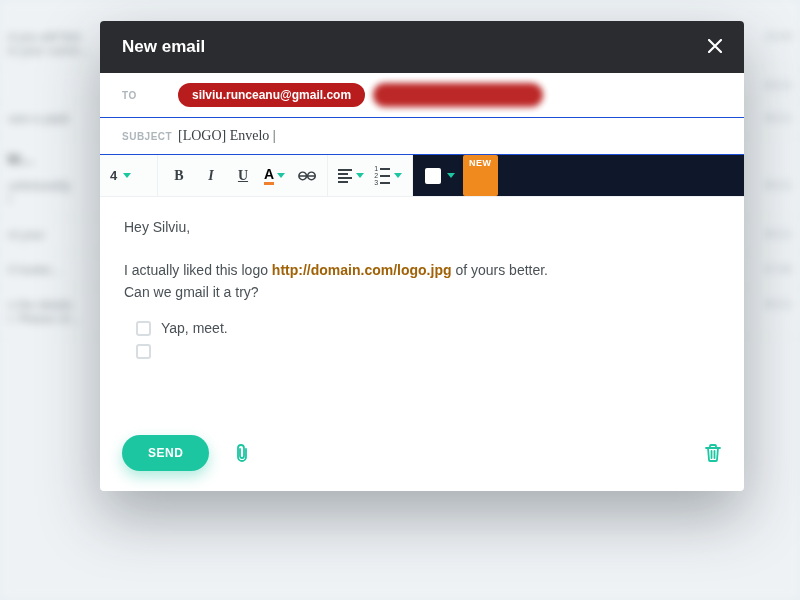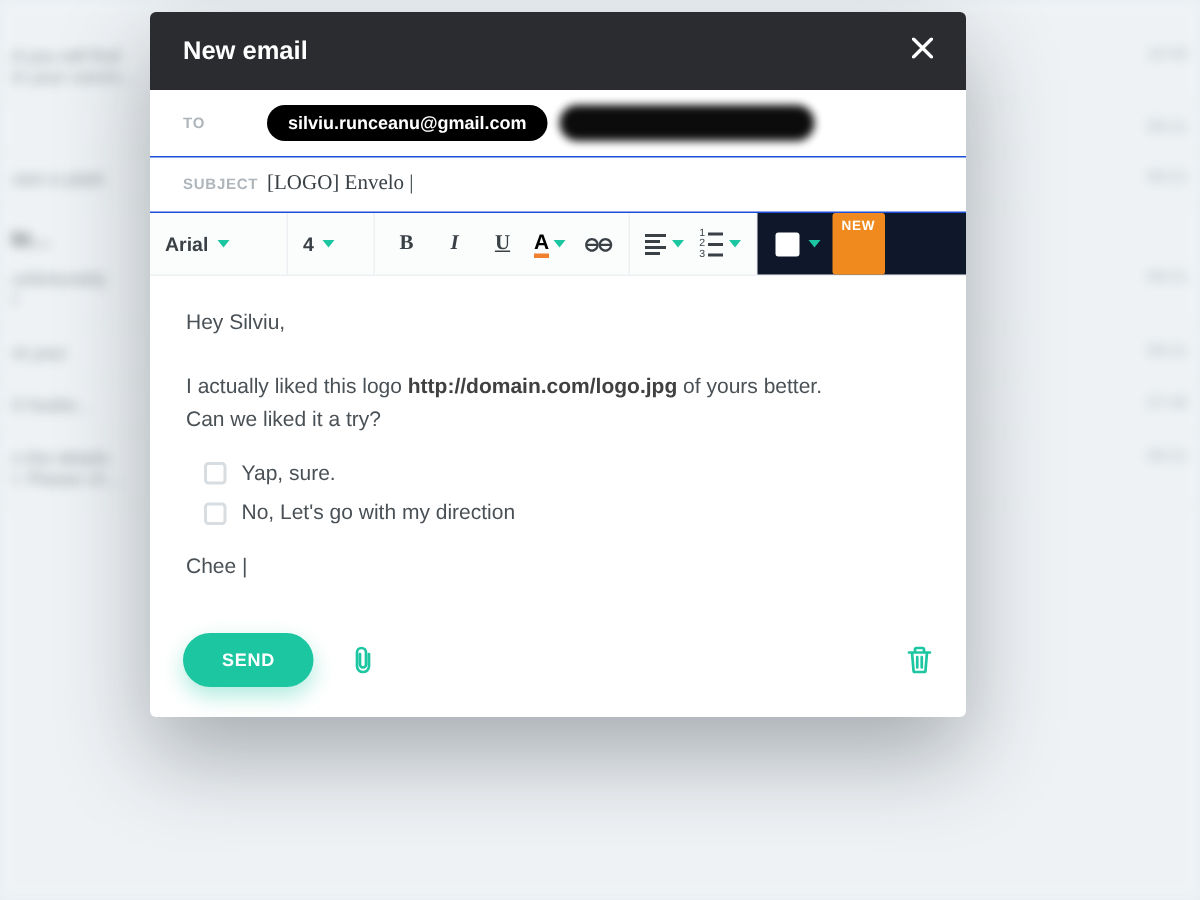--- a/index.html
+++ b/index.html
@@ -6,30 +6,30 @@
   html, body { width: 800px; height: 600px; overflow: hidden; font-family: "Helvetica Neue", Arial, sans-serif; }
   body { background: #e8eef2; position: relative; }
 
   
   .bg { position: absolute; inset: 0; filter: blur(4px); opacity: .7; background: #f2f5f7; padding: 20px 0 0 0; }
   .bg-row { font-size: 12px; color: #6b7378; padding: 10px 8px; border-bottom: 1px solid #e3e8ec; display:flex; justify-content: space-between; }
   .bg-row .t { color:#98a2a9; font-size:11px; }
   .bg-bold { font-weight:700; color:#2f3538; font-size:14px; padding: 14px 8px 2px; }
 
   
-  .modal { position: absolute; left: 100px; top: 8px; width: 544px; background: #fff; border-radius: 4px; box-shadow: 0 25px 60px rgba(30,40,50,.35); overflow: hidden; }
+  .modal { position: absolute; left: 100px; top: 21px; width: 644px; background: #fff; border-radius: 4px; box-shadow: 0 25px 60px rgba(30,40,50,.35); overflow: hidden; }
 
   .modal-header { background: #2a2c2f; color: #fff; display: flex; align-items: center; justify-content: space-between; padding: 16px 22px; }
   .modal-header h1 { font-size: 17px; font-weight: 700; }
   .close-btn { color: #fff; cursor: pointer; font-size: 16px; line-height: 1; }
 
   .field-row { display: flex; align-items: center; padding: 10px 22px; border-bottom: 1px solid #1d4ed8; }
   .field-label { width: 56px; font-size: 10px; letter-spacing: .5px; color: #aeb6bb; font-weight: 600; }
   .chips { display: flex; gap: 8px; align-items: center; }
-  .chip { background: #000000; color: #fff; font-size: 12px; font-weight: 600; padding: 5px 14px; border-radius: 14px; }
+  .chip { background: #b91c1c; color: #fff; font-size: 12px; font-weight: 600; padding: 5px 14px; border-radius: 14px; }
   .chip.blurred { filter: blur(3px); opacity:.95; width:170px; height:24px; }
   .subject-input { font-size: 14px; color: #3a4146; border: none; outline: none; flex: 1; font-family: Liberation Serif, serif; }
 
   
   .toolbar { display: flex; align-items: stretch; height: 42px; border-bottom: 1px solid #eef1f3; background:#fbfcfc; }
   .tb-group { display:flex; align-items:center; border-right:1px solid #eef1f3; padding: 0 10px; gap:10px; }
   .tb-select { font-size:13px; font-weight:700; color:#3a4146; display:flex; align-items:center; gap:6px; cursor:pointer; }
   .caret { width:0;height:0;border-left:4px solid transparent;border-right:4px solid transparent;border-top:5px solid #1cc6a1; }
   .tb-btn { width:22px; text-align:center; font-size:14px; font-weight:700; color:#3a4146; cursor:pointer; font-family: Georgia, serif; }
   .tb-btn.italic { font-style: italic; }
@@ -44,21 +44,21 @@
   .olist { display:flex; flex-direction:column; gap:2px; font-size:7px; color:#3a4146; line-height:5px;}
   .olist div{display:flex;align-items:center;gap:2px}
   .olist div span{display:block;height:2px;width:10px;background:#3a4146}
   .tb-dark { background:#0f172a; display:flex; gap:8px; padding:0 12px; flex:1; justify-content:flex-start;}
   .swatch { width:16px;height:16px;background:#fff;border-radius:2px; }
   .caret-dark{ width:0;height:0;border-left:4px solid transparent;border-right:4px solid transparent;border-top:5px solid #1cc6a1; }
   .new-badge{ background:#f08a1f; color:#fff; font-size:9px; font-weight:800; padding:3px 6px; border-radius:2px; letter-spacing:.5px;}
 
   
   .body-area { padding: 20px 24px 8px; font-size:14px; color:#4a5156; line-height:1.55; min-height:230px; }
-  .body-area a { color:#404040; text-decoration:none; font-weight:600;margin-top:45px; }
+  .body-area a { color:#a16207; text-decoration:none; font-weight:600;margin-top:45px; }
   .checks { margin: 14px 0 14px 12px; }
   .check-row { display:flex; align-items:center; gap:10px; margin:5px 0; }
   .check-box { width:15px; height:15px; border:2px solid #d7dde1; border-radius:3px; cursor:pointer; flex-shrink:0; }
 
   
   .footer { display:flex; align-items:center; padding: 8px 22px 20px; gap:24px; }
   .send-btn { background:#1cc6a1; color:#fff; border:none; font-size:12px; font-weight:800; letter-spacing:.5px; padding:11px 26px; border-radius:22px; cursor:pointer; box-shadow:0 6px 14px rgba(28,198,161,.35); }
   .attach-icon, .trash-icon { color:#1cc6a1; cursor:pointer; display:flex; align-items:center; }
   .spacer { flex:1; }
 </style>
@@ -115,26 +115,20 @@
       <span class="chip blurred"></span>
     </div>
   </div>
 
   <div class="field-row">
     <div class="field-label">SUBJECT</div>
     <input class="subject-input" value="[LOGO] Envelo |" style="">
   </div>
 
   <div class="toolbar">
-    <div class="tb-group" style="width:92px">
-      <div class="tb-select">
-        <span>Arial</span>
-          <span class="caret"></span>
-      </div>
-    </div>
     <div class="tb-group" style="width:58px">
       <div class="tb-select">
         <span>4</span>
           <span class="caret"></span>
       </div>
     </div>
     <div class="tb-group">
       <span class="tb-btn">B</span>
       <span class="tb-btn italic">I</span>
       <span class="tb-btn underline">U</span>
@@ -169,33 +163,31 @@
         <span class="caret-dark"></span>
       </div>
       <span class="new-badge">NEW</span>
     </div>
   </div>
 
   <div class="body-area">
     <p>Hey Silviu,</p><br>
     <p>
       <span>I actually liked this logo </span><a href="#">http://domain.com/logo.jpg</a><span> of yours better.</span><br>
-      <span>Can we liked it a try?</span>
+      <span>Can we gmail it a try?</span>
     </p>
     <div class="checks">
       <div class="check-row">
           <span class="check-box"></span>
-          <span>Yap, sure.</span>
+          <span>Yap, meet.</span>
         </div>
       <div class="check-row">
           <span class="check-box"></span>
-          <span>No, Let's go with my direction</span>
         </div>
     </div>
-    <p>Chee |</p>
   </div>
 
   <div class="footer">
     <button class="send-btn">SEND</button>
     <span class="attach-icon">
       <svg width="18" height="20" viewBox="0 0 18 20" fill="none">
           <path d="M13 6 L13 14 C13 16.5 11 18 9 18 C7 18 5 16.5 5 14 L5 5 C5 3.3 6.3 2 8 2 C9.7 2 11 3.3 11 5 L11 13 C11 14 10.2 15 9 15 C7.8 15 7 14 7 13 L7 6" stroke="#1cc6a1" stroke-width="1.8" stroke-linecap="round"></path>
         </svg>
     </span>
     <span class="spacer"></span>

